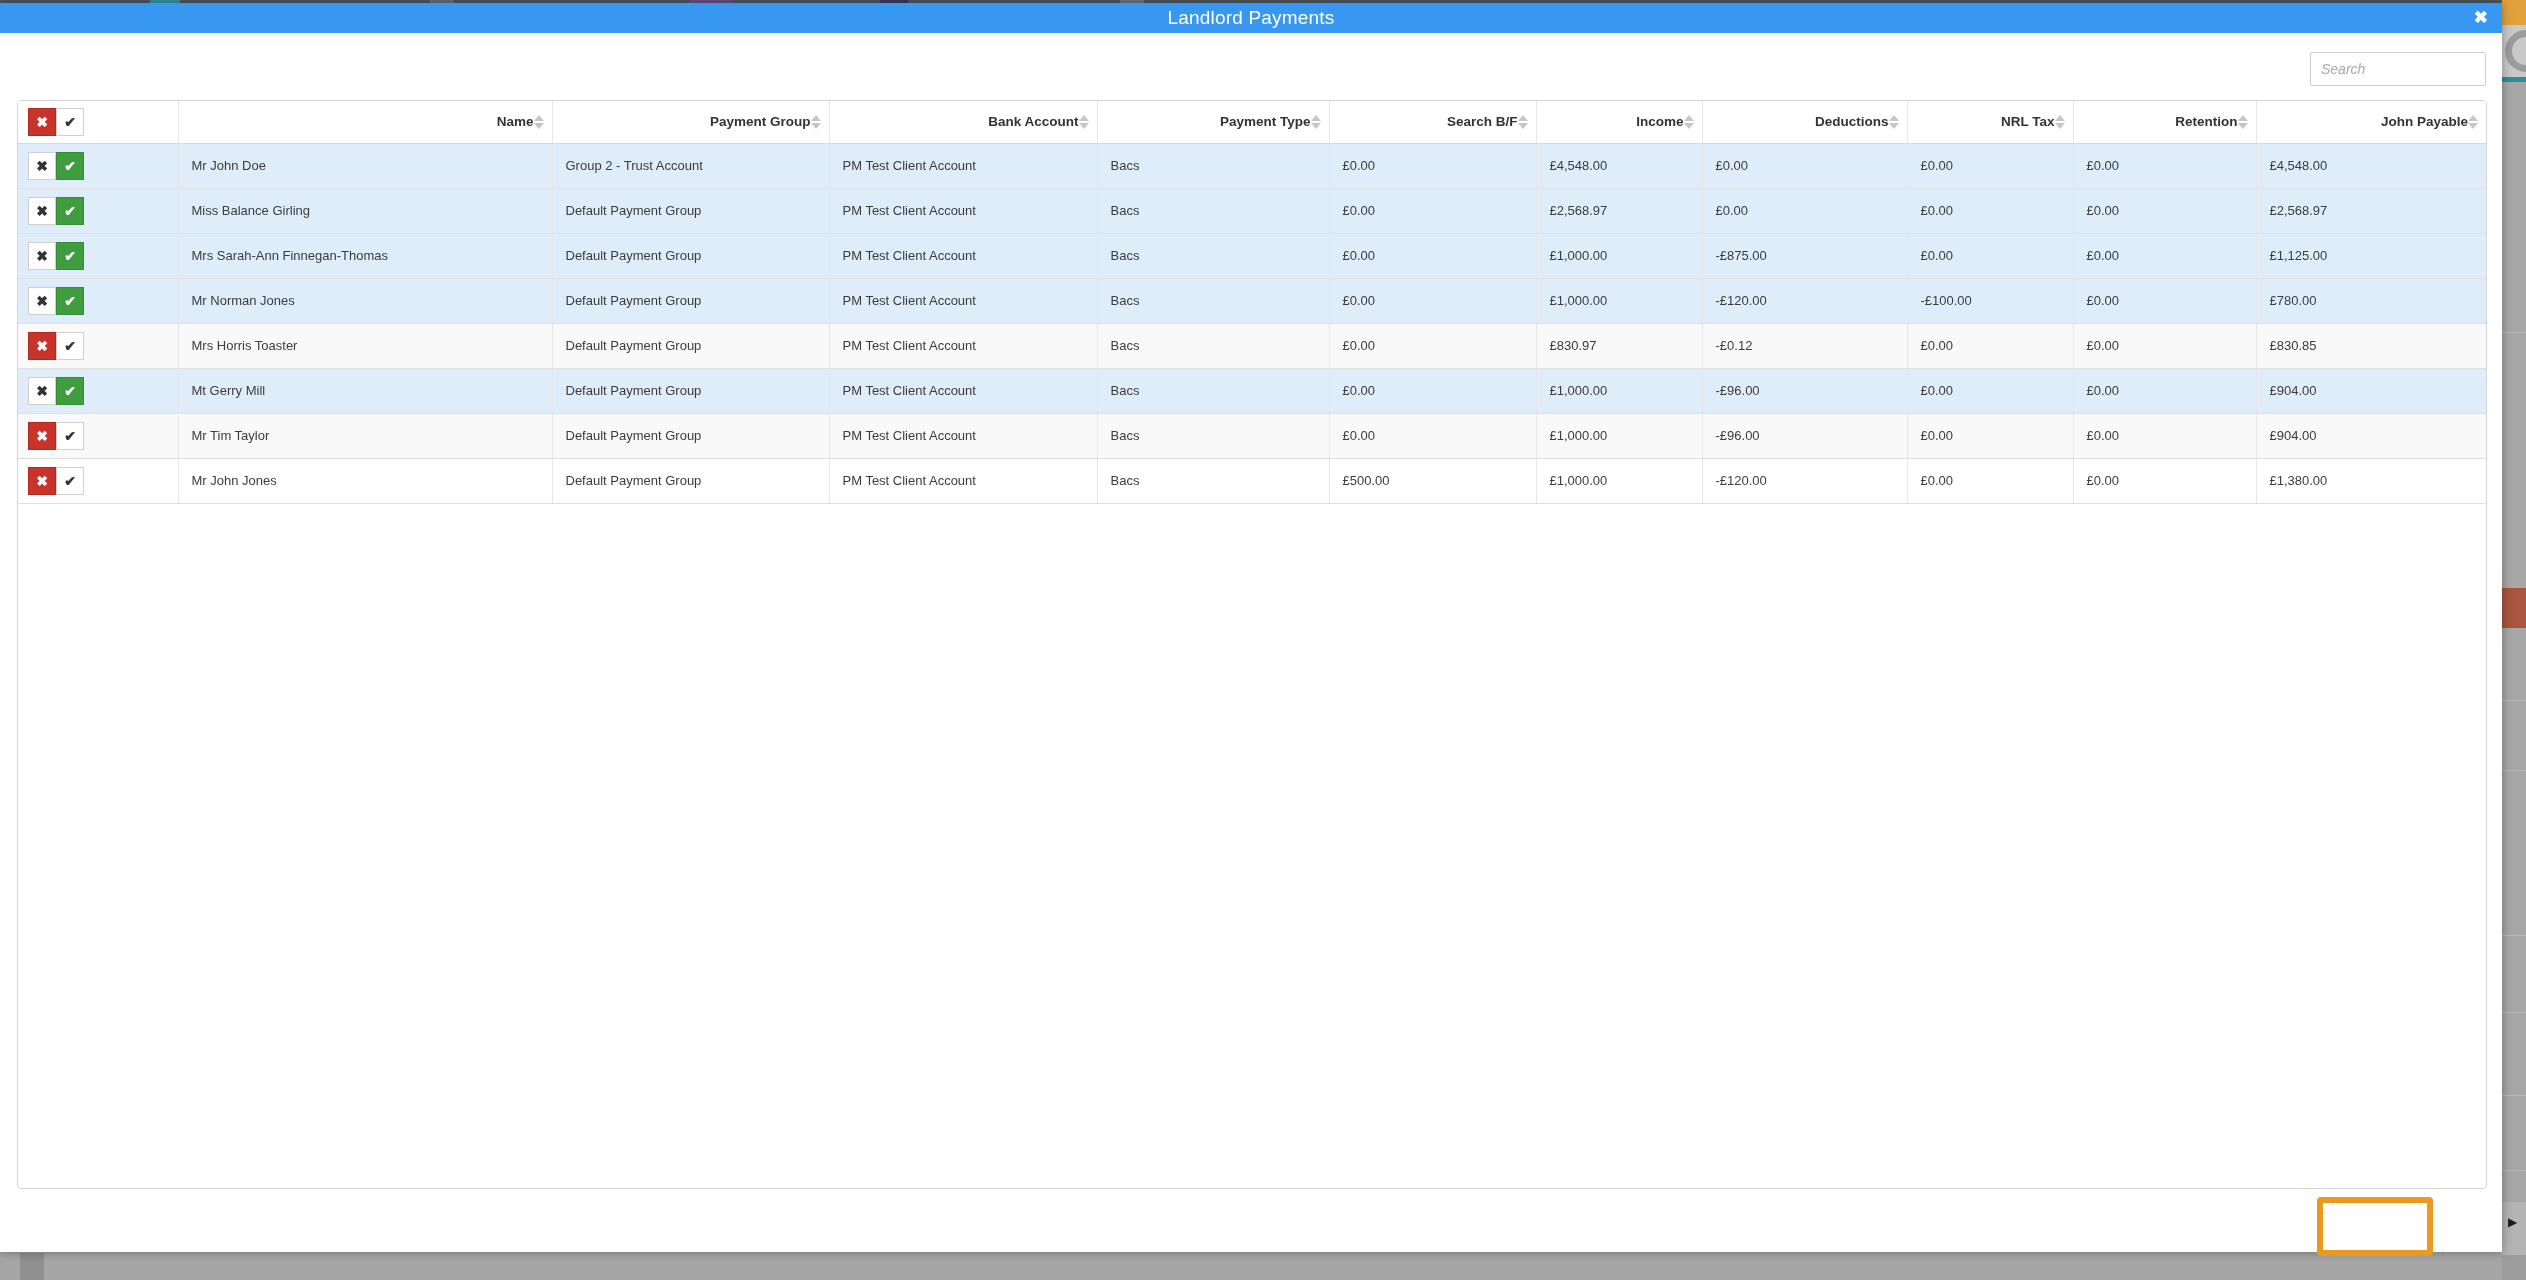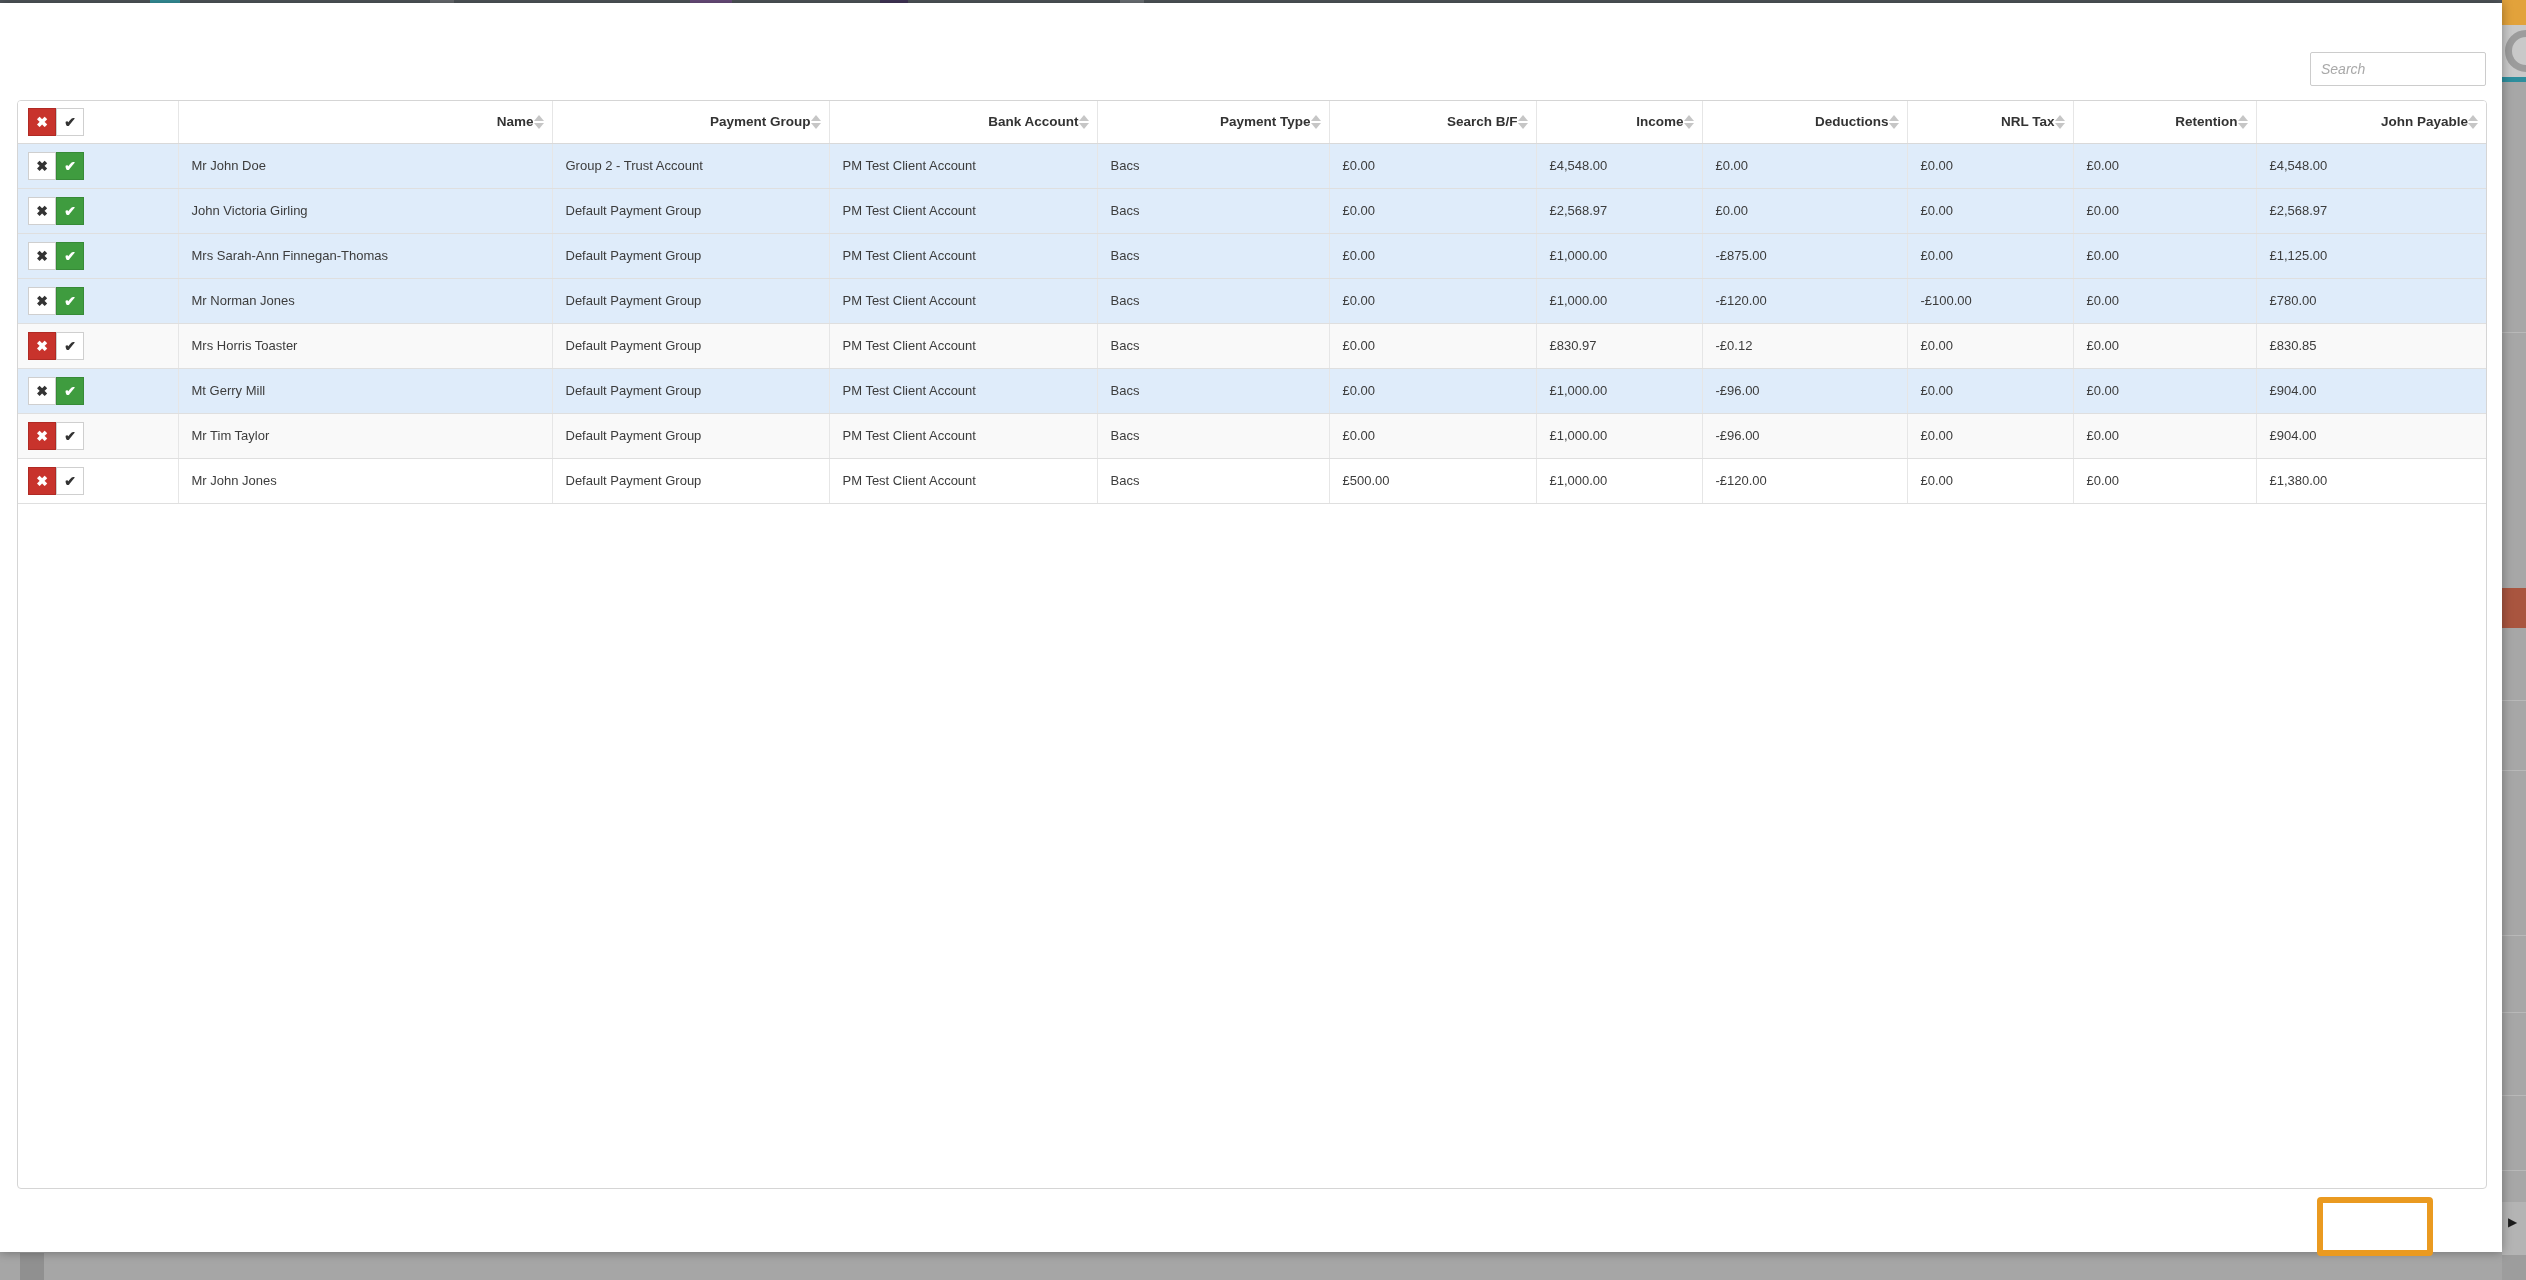--- a/index.html
+++ b/index.html
@@ -101,20 +101,24 @@
   <div class="rb-line" style="top:1095px;"></div>
   <div class="rb-line" style="top:1170px;"></div>
   <div class="rb-footer"></div>
   <div class="rb-bottom"></div>
   <div class="rb-caret">▶</div>
 </div>
 <div class="bottom-dark"></div>
 
 <div class="modal">
 
+  <div class="titlebar">
+    <span class="title">Landlord Payments</span>
+    <span class="close-x">✖</span>
+  </div>
 
   <input class="search-input" type="text" placeholder="Search" style="">
 
   <div class="table-wrap">
     <table>
       <colgroup>
         <col style="width:160px">
           <col style="width:374px">
           <col style="width:277px">
         <col style="width:268px">
@@ -247,21 +251,21 @@
     <td>£0.00</td>
     <td>£0.00</td>
     <td>£0.00</td>
     <td>£4,548.00</td>
   </tr>
 
   <tr class="selected">
     <td class="toggle-cell">
       <span class="tgl reject-off">✖</span><span class="tgl accept-on">✔</span>
     </td>
-    <td>John Victoria Girling</td>
+    <td>Miss Balance Girling</td>
     <td>Default Payment Group</td>
     <td>PM Test Client Account</td>
     <td>Bacs</td>
     <td>£0.00</td>
     <td>£2,568.97</td>
     <td>£0.00</td>
     <td>£0.00</td>
     <td>£0.00</td>
     <td>£2,568.97</td>
   </tr>

